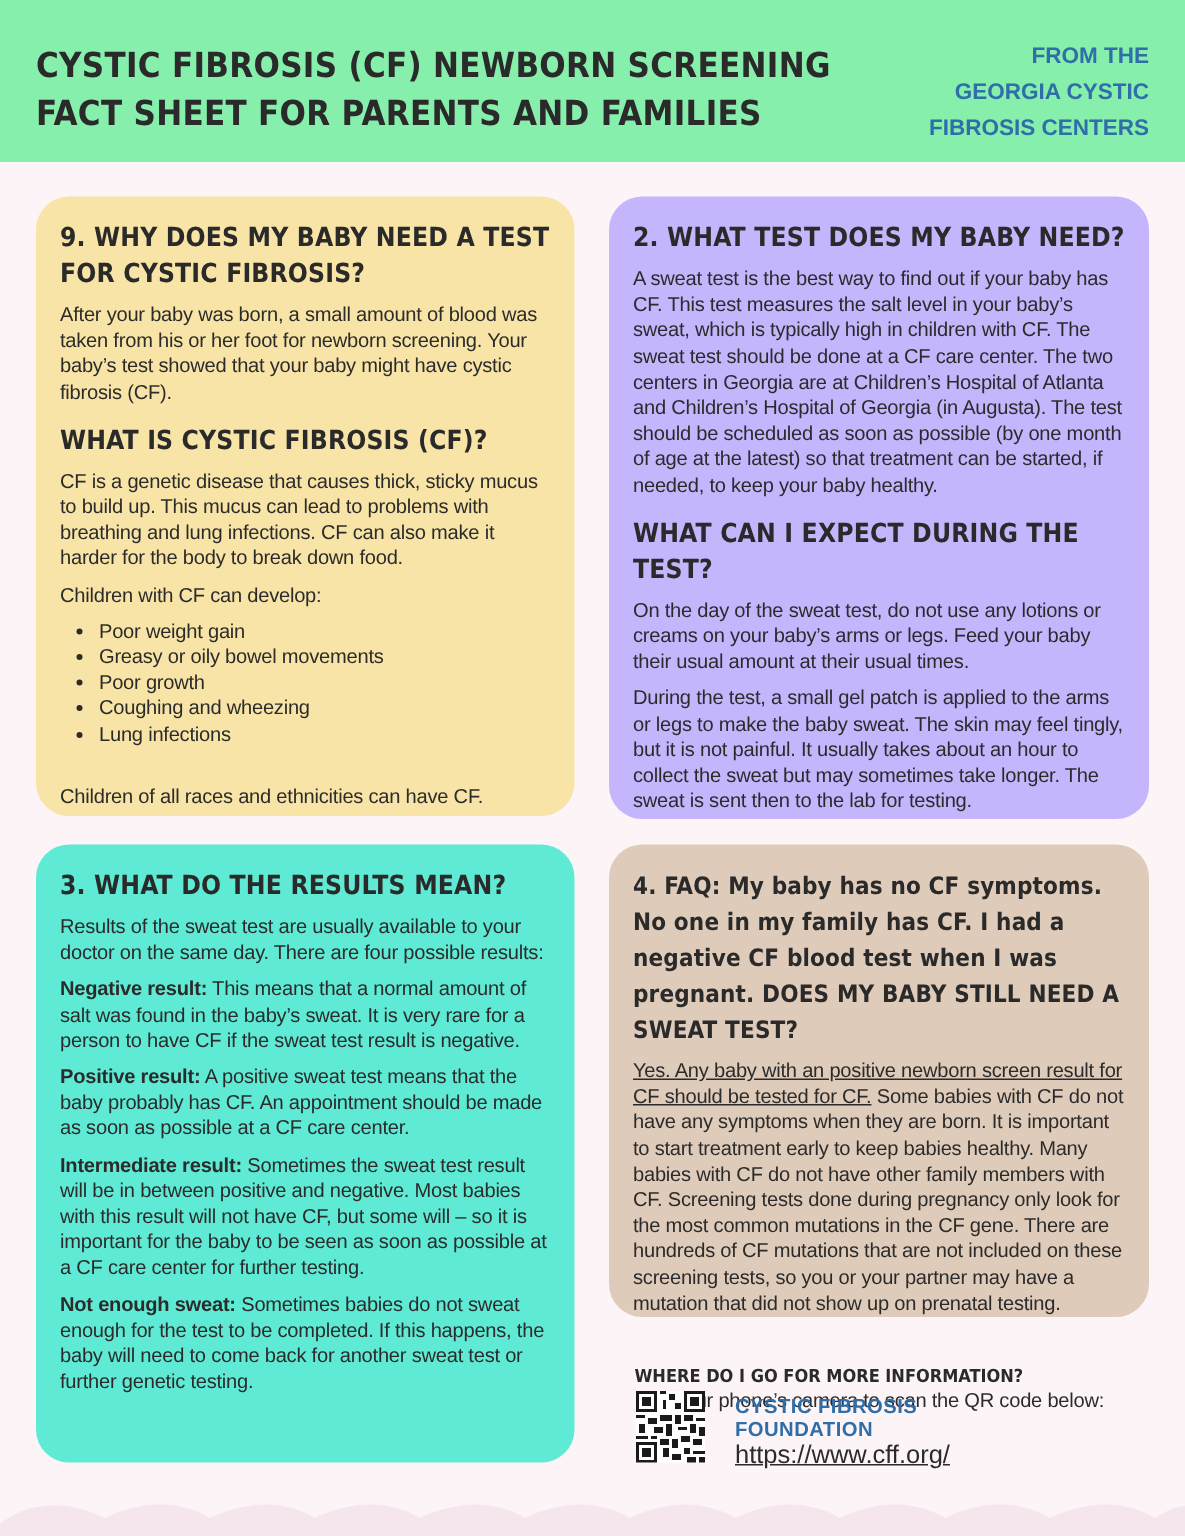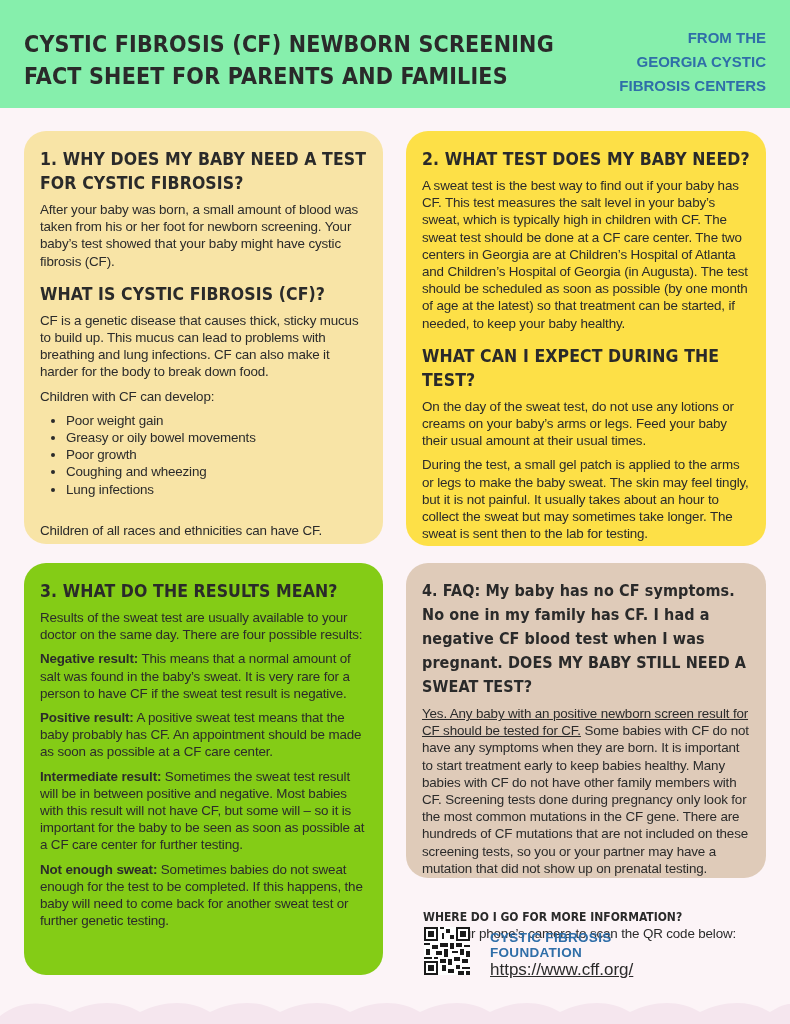--- a/index.html
+++ b/index.html
@@ -23,22 +23,22 @@
     position:absolute; right:24px; top:26px; text-align:right;
     font-family:"Liberation Sans", sans-serif;
     font-weight:bold; font-size:15px; line-height:24px;
     color:#2f6ea8;
   }
   .panel {
     position:absolute; border-radius:22px; box-sizing:border-box;
     padding:16px 16px 12px 16px;
   }
   .p1 { left:24px; top:131px; width:359px; height:413px; background:#f8e4a6; }
-  .p2 { left:406px; top:131px; width:360px; height:415px; background:#fde047; }
-  .p3 { left:24px; top:563px; width:359px; height:412px; background:#84cc16; }
+  .p2 { left:406px; top:131px; width:360px; height:415px; background:#c4b5fd; }
+  .p3 { left:24px; top:563px; width:359px; height:412px; background:#5eead4; }
   .p4 { left:406px; top:563px; width:360px; height:315px; background:#dfcbb9; }
   .h2 {
     font-family:"DejaVu Sans Condensed","DejaVu Sans", sans-serif;
     font-weight:bold; font-size:17.5px; line-height:24px; color:#2a2a2a;
     margin:0 0 6px 0; letter-spacing:0.1px;
   }
   .h2.sub { margin-top:12px; }
   .h2.faq { font-size:16px; line-height:24px; }
   .h2.faq .faq-q { font-weight:bold; }
   p.body, .body {
@@ -81,21 +81,21 @@
     <span>FACT SHEET FOR PARENTS AND FAMILIES</span>
   </h1>
   <div class="header-org">
     <div>FROM THE</div>
     <div>GEORGIA CYSTIC</div>
     <div>FIBROSIS CENTERS</div>
   </div>
 </div>
 
 <div class="panel p1">
-  <h2 class="h2">1. WHY DOES MY BABY NEED A TEST FOR CYSTIC FIBROSIS?</h2>
+  <h2 class="h2">9. WHY DOES MY BABY NEED A TEST FOR CYSTIC FIBROSIS?</h2>
   <p class="body">After your baby was born, a small amount of blood was taken from his or her foot for newborn screening. Your baby’s test showed that your baby might have cystic fibrosis (CF).</p>
   <h2 class="h2 sub">WHAT IS CYSTIC FIBROSIS (CF)?</h2>
   <p class="body">CF is a genetic disease that causes thick, sticky mucus to build up. This mucus can lead to problems with breathing and lung infections. CF can also make it harder for the body to break down food.</p>
   <p class="body">Children with CF can develop:</p>
   <ul class="bullets">
     <li>Poor weight gain</li>
     <li>Greasy or oily bowel movements</li>
     <li>Poor growth</li>
     <li>Coughing and wheezing</li>
     <li>Lung infections</li>

